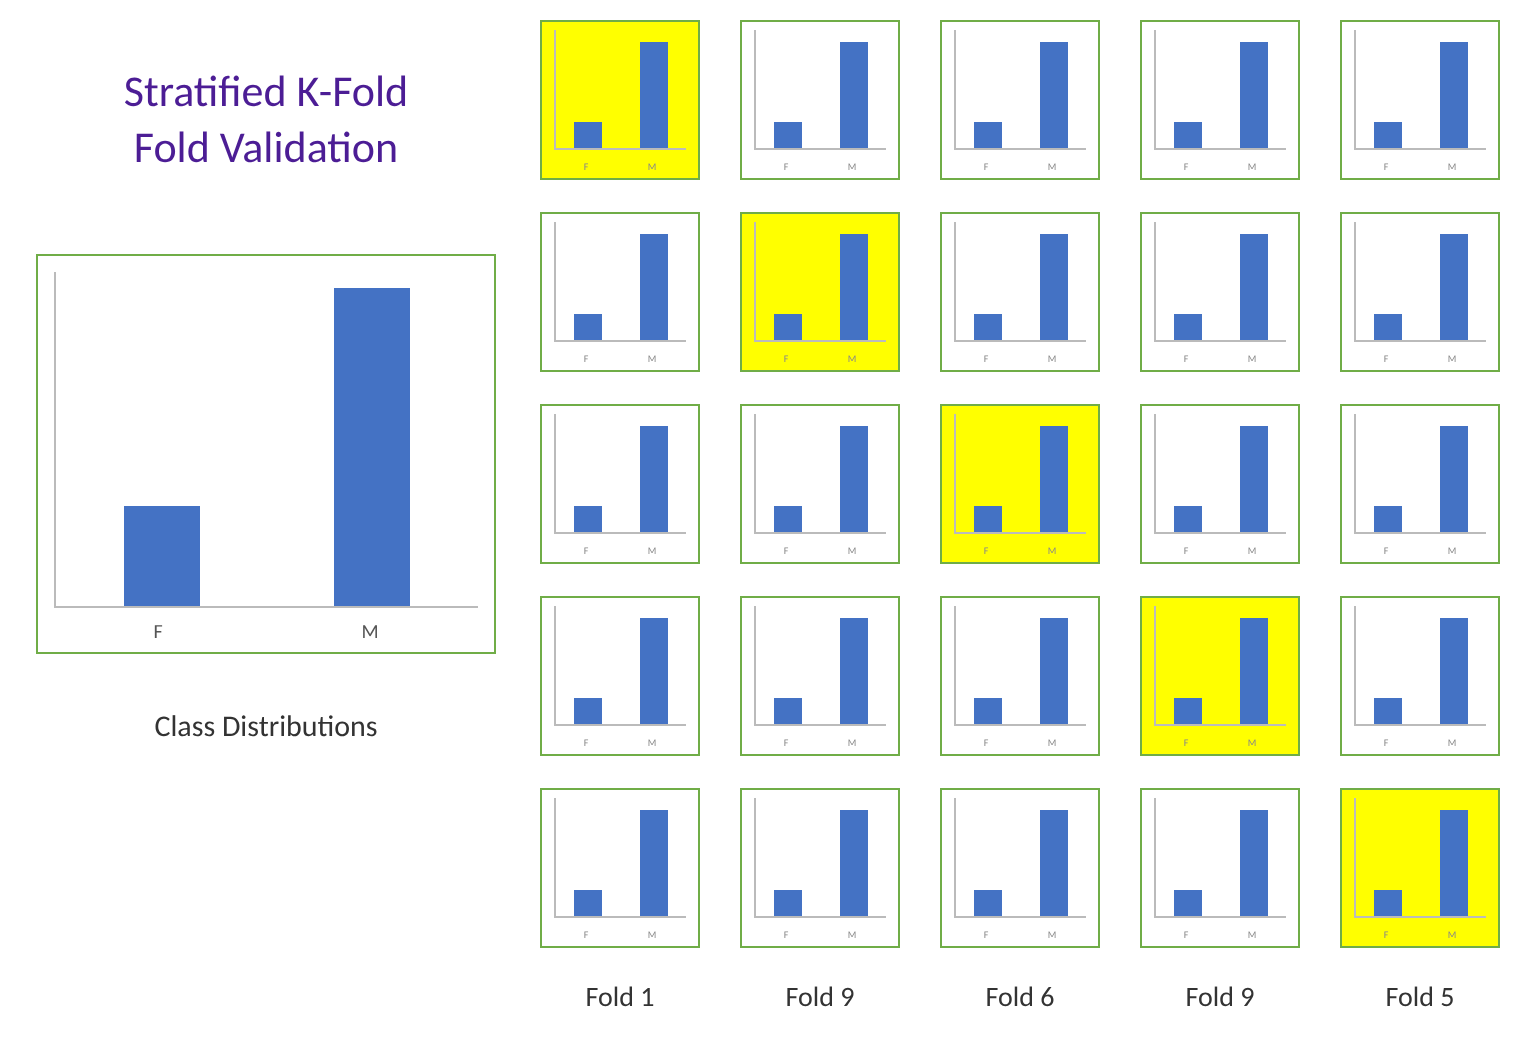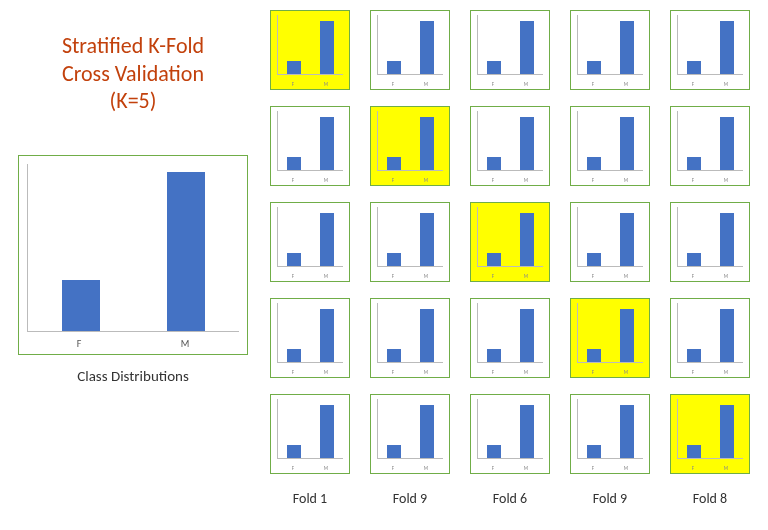--- a/index.html
+++ b/index.html
@@ -11,21 +11,21 @@
     position: relative;
     overflow: hidden;
   }
   .left-panel {
     position: absolute;
     left: 18px;
     top: 32px;
     width: 230px;
   }
   .title {
-    color: #c2410c;
+    color: #4c1d95;
     font-size: 22px;
     text-align: center;
     line-height: 1.25;
     font-weight: 400;
   }
   .big-chart-box {
     margin-top: 40px;
     border: 1px solid #70AD47;
     background: #fff;
     height: 200px;
@@ -48,21 +48,21 @@
   .big-axis {
     position: absolute;
     left: 8px; right: 8px; bottom: 4px;
     display: flex;
     justify-content: space-around;
     font-size: 10px;
     color: #555;
   }
   .big-caption {
     text-align: center;
-    margin-top: 12px;
+    margin-top: 28px;
     font-size: 15px;
     color: #333;
   }
 
   .grid-area {
     position: absolute;
     left: 270px;
     top: 10px;
     width: 480px;
   }
@@ -113,22 +113,21 @@
     font-size: 14px;
     color: #333;
   }
 </style>
 </head>
 <body>
 
 <div class="left-panel">
   <div class="title">
     <div>Stratified K-Fold</div>
-    <div>Cross Validation</div>
-    <div>(K=5)</div>
+    <div>Fold Validation</div>
   </div>
 
   <div class="big-chart-box">
     <div class="big-plot">
       <div class="big-bar" style="height:30%"></div>
       <div class="big-bar" style="height:95%"></div>
     </div>
     <div class="big-axis">
       <span>F</span>
       <span>M</span>
@@ -397,15 +396,15 @@
           <span>F</span>
           <span>M</span>
         </div>
       </div>
     </div>
     <div class="fold-labels">
       <div class="fold-label">Fold 1</div>
       <div class="fold-label">Fold 9</div>
       <div class="fold-label">Fold 6</div>
       <div class="fold-label">Fold 9</div>
-      <div class="fold-label">Fold 8</div>
+      <div class="fold-label">Fold 5</div>
     </div>
   </div>
 
 </body></html>

